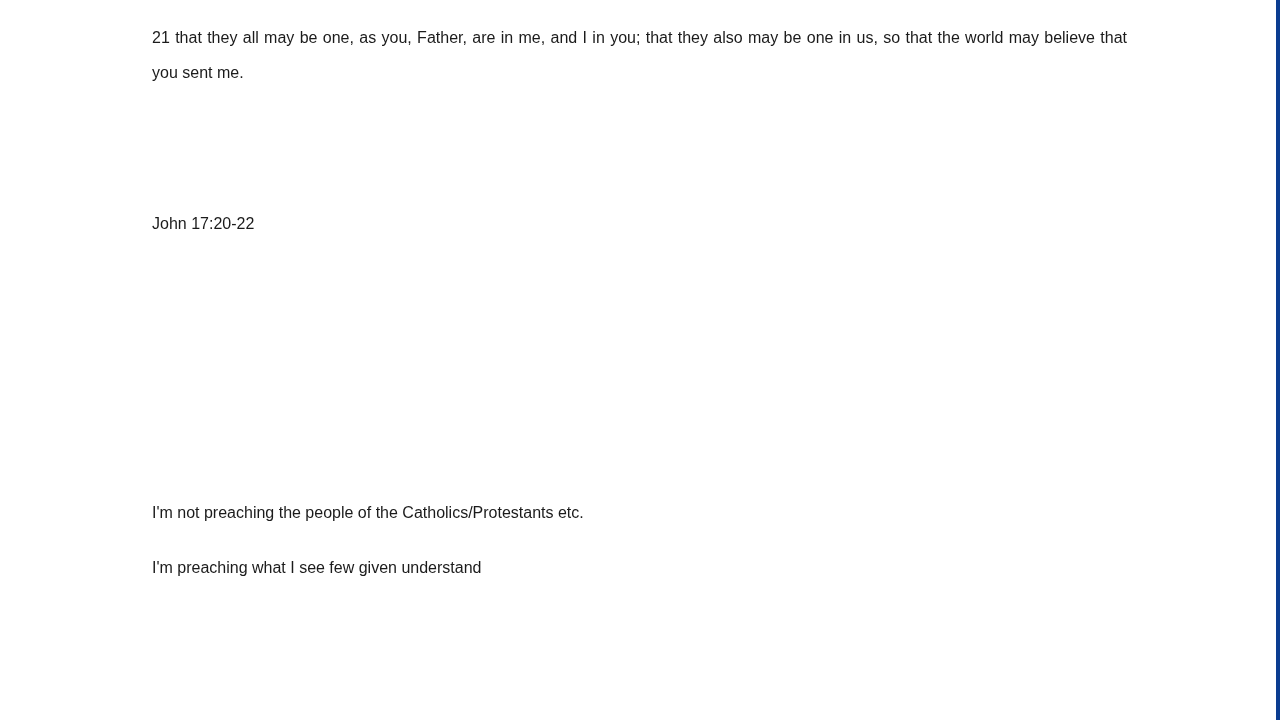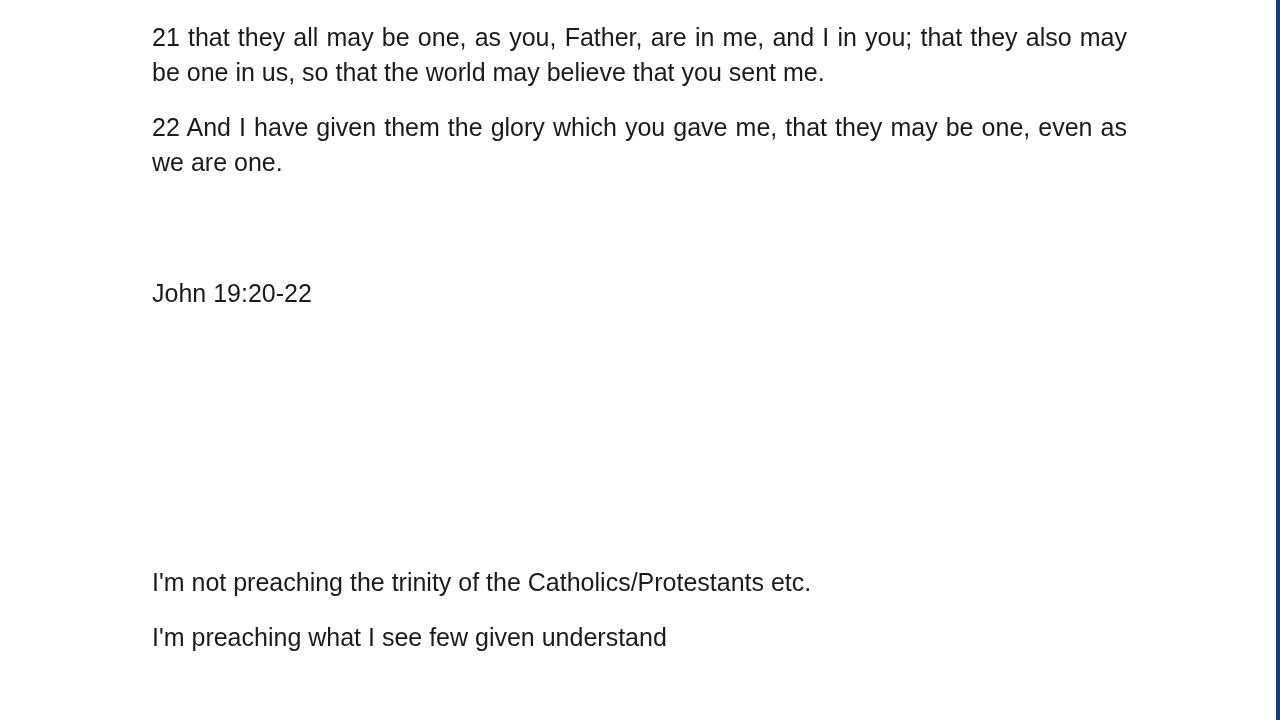--- a/index.html
+++ b/index.html
@@ -16,21 +16,21 @@
     font-family: "Liberation Sans", sans-serif;
   }
   .doc-body {
     position: absolute;
     left: 152px;
     top: 0;
     width: 975px;
     color: #1a1a1a;
   }
   .para {
-    font-size: 25px;
+    font-size: 16px;
     line-height: 35px;
     color: #1b1b1b;
     margin: 0;
   }
   .justified {
     text-align: justify;
     text-justify: inter-word;
   }
   .spacer-sm { height: 20px; }
   .spacer-md { height: 56px; }
@@ -59,33 +59,32 @@
 <div class="page">
 
   <div class="doc-body">
 
     <div class="spacer-sm"></div>
 
     <p class="para justified">21 that they all may be one, as you, Father, are in me, and I in you; that they also may be one in us, so that the world may believe that you sent me.</p>
 
     <div class="spacer-sm"></div>
 
-    <p class="para justified">22 And I have given them the glory which you gave me, that they may be one, even as we are one.</p>
 
     <div class="spacer-lg"></div>
 
-    <p class="para">John 19:20-22</p>
+    <p class="para">John 17:20-22</p>
 
     <div class="spacer-lg"></div>
     <div class="spacer-xl"></div>
 
 
     <div class="spacer-lg"></div>
 
-    <p class="para">I'm not preaching the trinity of the Catholics/Protestants etc.</p>
+    <p class="para">I'm not preaching the people of the Catholics/Protestants etc.</p>
 
     <div class="spacer-sm"></div>
 
     <p class="para">I'm preaching what I see few given understand</p>
 
     <div class="spacer-md"></div>
     <div class="spacer-sm"></div>
 
   </div>
 

